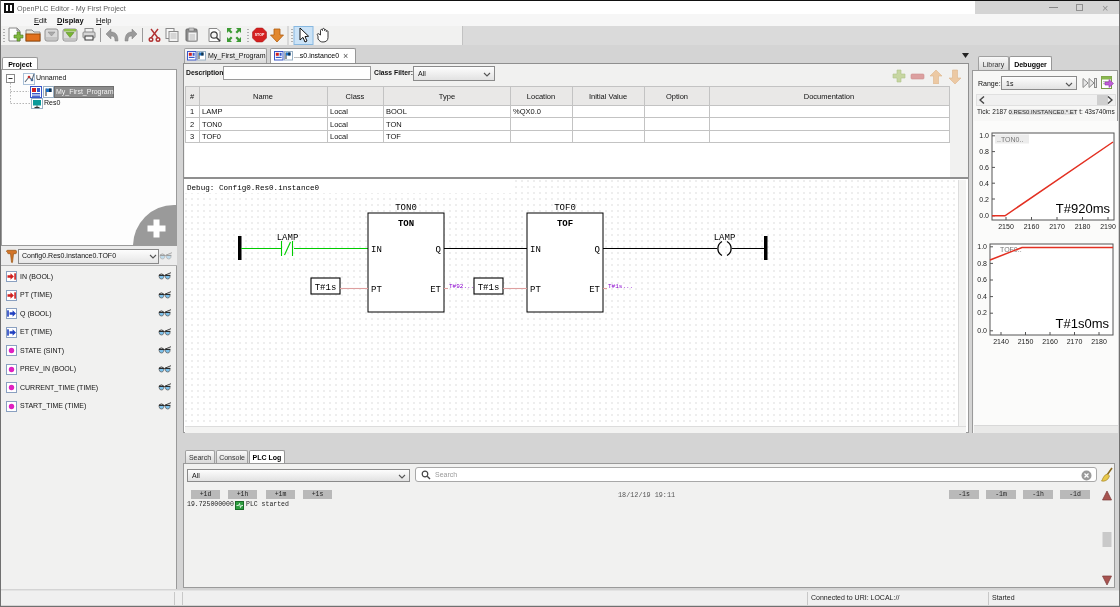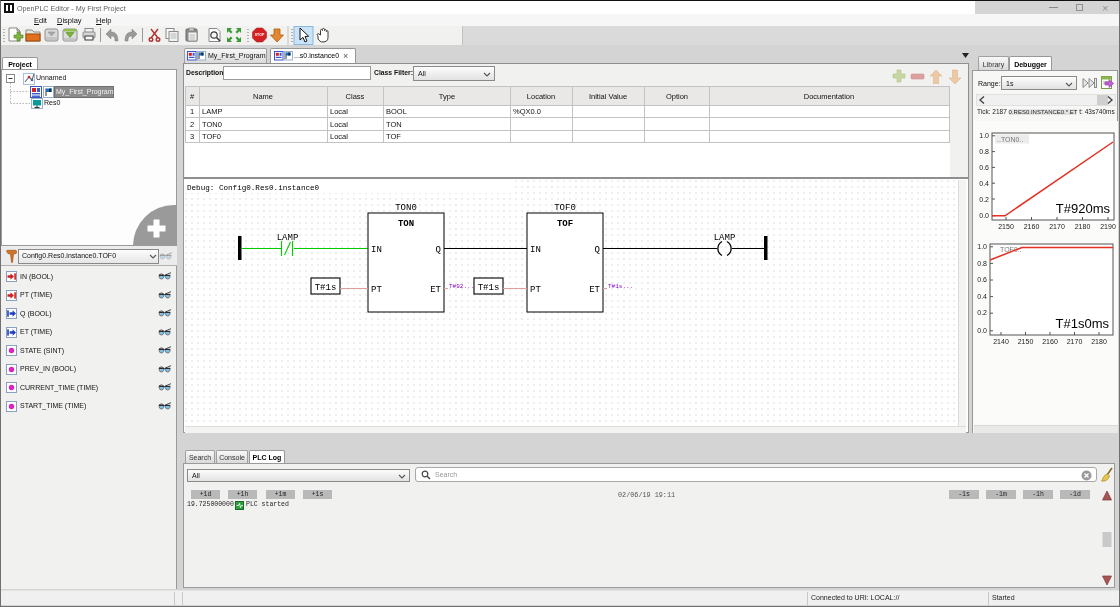--- a/index.html
+++ b/index.html
@@ -22,21 +22,21 @@
   <div class="abs" style="left:9px;top:4px;width:2px;height:6px;background:#fff;"></div>
   <div class="abs" style="left:16px;top:3px;font-size:7.2px;color:#606060;">OpenPLC Editor - My First Project</div>
   <div class="abs" style="left:1048px;top:6px;width:9px;height:1px;background:#888;"></div>
   <div class="abs" style="left:1075px;top:3px;width:7px;height:7px;border:1px solid #909090;"></div>
   <div class="abs" style="left:1101px;top:3px;width:9px;height:9px;color:#909090;font-size:11px;line-height:9px;">×</div>
 </div>
 
 <div class="abs" style="left:1px;top:14px;width:1118px;height:12px;background:#f6f6f6;font-size:7.5px;color:#111;">
   <span class="abs" style="left:8px;top:10px;text-align:right;"><u>F</u>ile</span>
   <span class="abs" style="left:33px;top:2px;"><u>E</u>dit</span>
-  <span class="abs" style="left:56px;top:2px;"><u>D</u>isplay</span>
+  <span class="abs" style="left:56px;top:2px;font-weight:bold;"><u>D</u>isplay</span>
   <span class="abs" style="left:95px;top:2px;"><u>H</u>elp</span>
 </div>
 
 <div class="abs" style="left:1px;top:26px;width:1118px;height:19px;background:#dadada;"></div>
 <div class="abs" style="left:1px;top:26px;width:462px;height:19px;background:#f1f1f0;border-right:1px solid #c2c2c2;"></div>
 <div id="toolbar" class="abs" style="left:0;top:26px;width:470px;height:19px;">
 <svg width="470" height="19" style="position:absolute;left:0;top:0;">
 
   <g fill="#b0b0b0">
         <rect x="3" y="3" width="2" height="1"></rect>
@@ -630,21 +630,21 @@
     </div>
     <svg width="14" height="15" style="position:absolute;left:917px;top:3px;">
         <path d="M11 1 L6 8" stroke="#8a6a20" stroke-width="1.6"></path>
         <path d="M6.5 7 q-3 0.5 -4.5 4 q-1 2.5 -1.5 3 q2.5 0.5 4.5 -0.5 q2.5 -1.2 3.5 -4.5 z" fill="#e8c84a" stroke="#a8882a" stroke-width="0.7"></path>
       </svg>
 
     <div class="mono abs" style="left:7px;top:26px;width:29px;height:9px;background:#b9b9b9;font-size:6.5px;text-align:center;line-height:9px;color:#222;">+1d</div>
     <div class="mono abs" style="left:44px;top:26px;width:29px;height:9px;background:#b9b9b9;font-size:6.5px;text-align:center;line-height:9px;color:#222;">+1h</div>
     <div class="mono abs" style="left:82px;top:26px;width:29px;height:9px;background:#b9b9b9;font-size:6.5px;text-align:center;line-height:9px;color:#222;">+1m</div>
     <div class="mono abs" style="left:119px;top:26px;width:29px;height:9px;background:#b9b9b9;font-size:6.5px;text-align:center;line-height:9px;color:#222;">+1s</div>
-    <div class="mono abs" style="left:434px;top:27px;font-size:6.8px;color:#555;">02/06/19 19:11</div>
+    <div class="mono abs" style="left:434px;top:27px;font-size:6.8px;color:#555;">18/12/19 19:11</div>
     <div class="mono abs" style="left:765px;top:26px;width:30px;height:9px;background:#b9b9b9;font-size:6.5px;text-align:center;line-height:9px;color:#222;">-1s</div>
     <div class="mono abs" style="left:802px;top:26px;width:30px;height:9px;background:#b9b9b9;font-size:6.5px;text-align:center;line-height:9px;color:#222;">-1m</div>
     <div class="mono abs" style="left:839px;top:26px;width:30px;height:9px;background:#b9b9b9;font-size:6.5px;text-align:center;line-height:9px;color:#222;">-1h</div>
     <div class="mono abs" style="left:876px;top:26px;width:30px;height:9px;background:#b9b9b9;font-size:6.5px;text-align:center;line-height:9px;color:#222;">-1d</div>
     <div class="mono abs" style="left:3px;top:37px;font-size:6.5px;color:#222;">19.725000000</div>
     <svg width="9" height="9" style="position:absolute;left:51px;top:36.5px;">
         <rect x="0.5" y="0.5" width="8" height="8" fill="#2e9e40" stroke="#1a6a28"></rect>
         <path d="M1.5 4.5 l2 0 1 -2 1 4 1 -2 1.5 0" stroke="#fff" fill="none" stroke-width="0.8"></path>
       </svg>
     <div class="mono abs" style="left:62px;top:37px;font-size:6.5px;color:#222;">PLC started</div>

